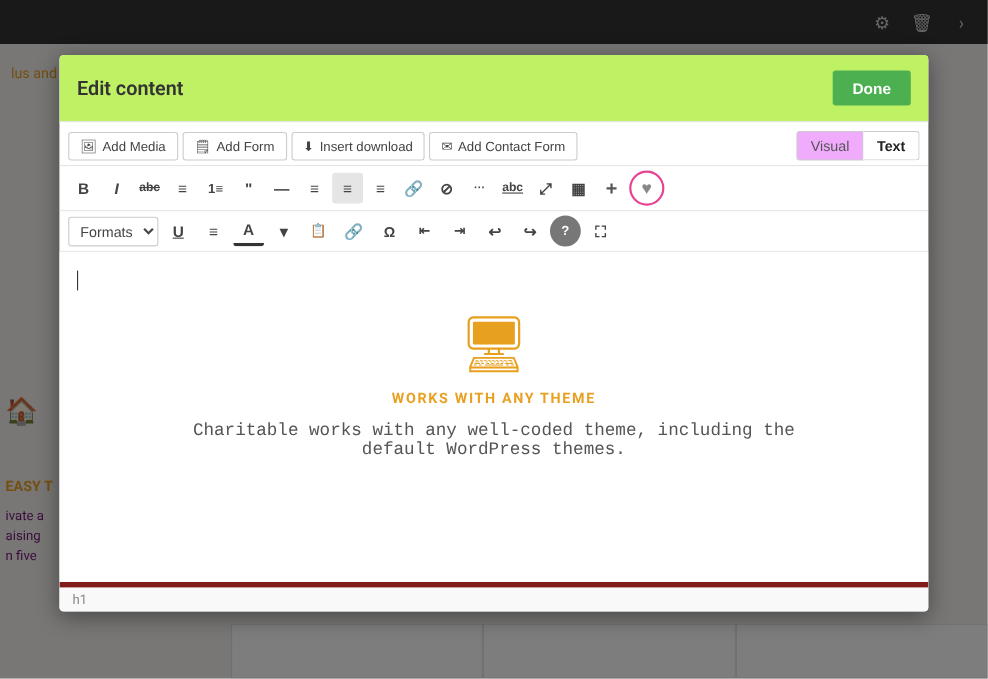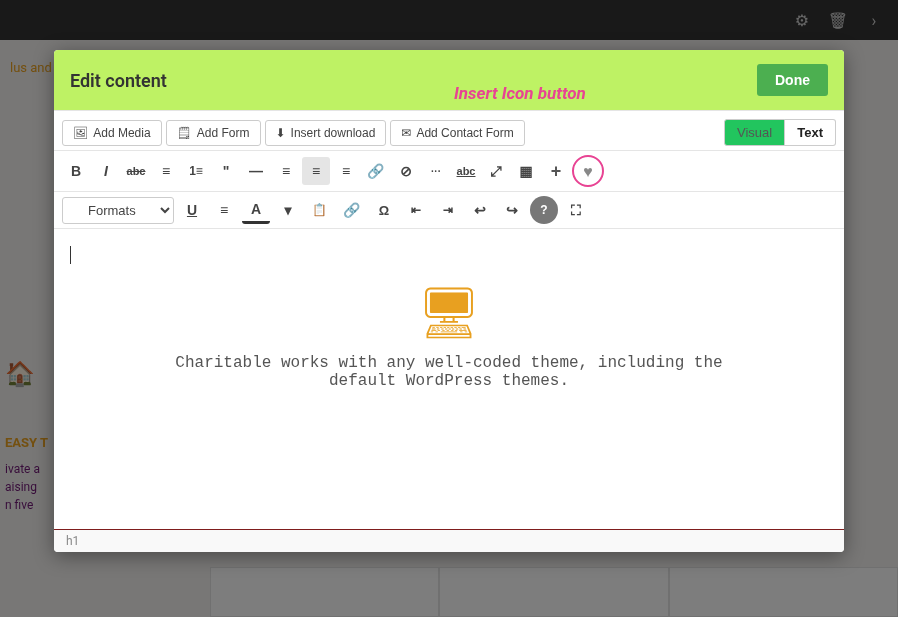--- a/index.html
+++ b/index.html
@@ -118,21 +118,21 @@
       display: flex;
       gap: 0;
     }
 
     .vt-tab {
       padding: 5px 12px;
       font-size: 13px;
       color: #555;
       cursor: pointer;
       border: 1px solid #ccc;
-      background: #22c55e;
+      background: #f0abfc;
     }
     .vt-tab:first-child { border-radius: 3px 0 0 3px; }
     .vt-tab:last-child { border-radius: 0 3px 3px 0; border-left: none; }
     .vt-tab.active { background: #fff; font-weight: 700; color: #222; }
 
     
     .toolbar-row2 {
       display: flex;
       align-items: center;
       padding: 4px 8px;
@@ -170,21 +170,21 @@
     .toolbar-row3 {
       display: flex;
       align-items: center;
       padding: 4px 8px;
       gap: 4px;
       border-bottom: 1px solid #e5e5e5;
       flex-wrap: wrap;
     }
 
     .fmt-select {
-      padding: 4px 21px;
+      padding: 4px 6px;
       border: 1px solid #ccc;
       border-radius: 3px;
       font-size: 13px;
       color: #444;
       background: #fff;
       cursor: pointer;
     }
 
     
     .editor-content {
@@ -231,21 +231,21 @@
       font-size: 16px;
       text-align: center;
       max-width: 600px;
       font-family: Liberation Mono, monospace;
     }
 
     
     .editor-statusbar {
       padding: 4px 12px;
       background: #f9f9f9;
-      border-top: 1px solid #7f1d1d;
+      border-top: 5px solid #7f1d1d;
       font-size: 12px;
       color: #888;
     }
 
     
     .bg-content {
       position: absolute;
       top: 40px; left: 0; right: 0; bottom: 0;
     }
 
@@ -342,23 +342,20 @@
     </button>
     <button class="tb-btn">
       <span>⬇</span>
       <span>Insert download</span>
     </button>
     <button class="tb-btn">
       <span>✉</span>
       <span>Add Contact Form</span>
     </button>
 
-    <div style="position:absolute; top:-28px; left:400px; color:#e84393; font-size:17px; font-weight:700; font-style:italic; white-space:nowrap; pointer-events:none;">
-      <span>Insert Icon button</span>
-    </div>
 
     <div class="visual-text-tabs">
       <button class="vt-tab">Visual</button>
       <button class="vt-tab active">Text</button>
     </div>
   </div>
 
   <div class="toolbar-row2">
     <button class="fmt-btn" style="font-weight:900;">B</button>
     <button class="fmt-btn" style="font-style:italic;">I</button>
@@ -399,20 +396,21 @@
     <button class="fmt-btn">↩</button>
     <button class="fmt-btn">↪</button>
     <button class="fmt-btn" style="font-size:12px;background:#777;color:#fff;border-radius:50%;">?</button>
     <button class="fmt-btn">⛶</button>
   </div>
 
   <div class="editor-content">
     <span class="editor-cursor"></span>
     <div class="content-center">
       <div class="monitor-icon">🖥</div>
+      <div class="works-title">WORKS WITH ANY THEME</div>
       <div class="works-text">Charitable works with any well-coded theme, including the default WordPress themes.</div>
     </div>
   </div>
 
   <div class="editor-statusbar">
     <span>h1</span>
   </div>
 
 </div>
 

